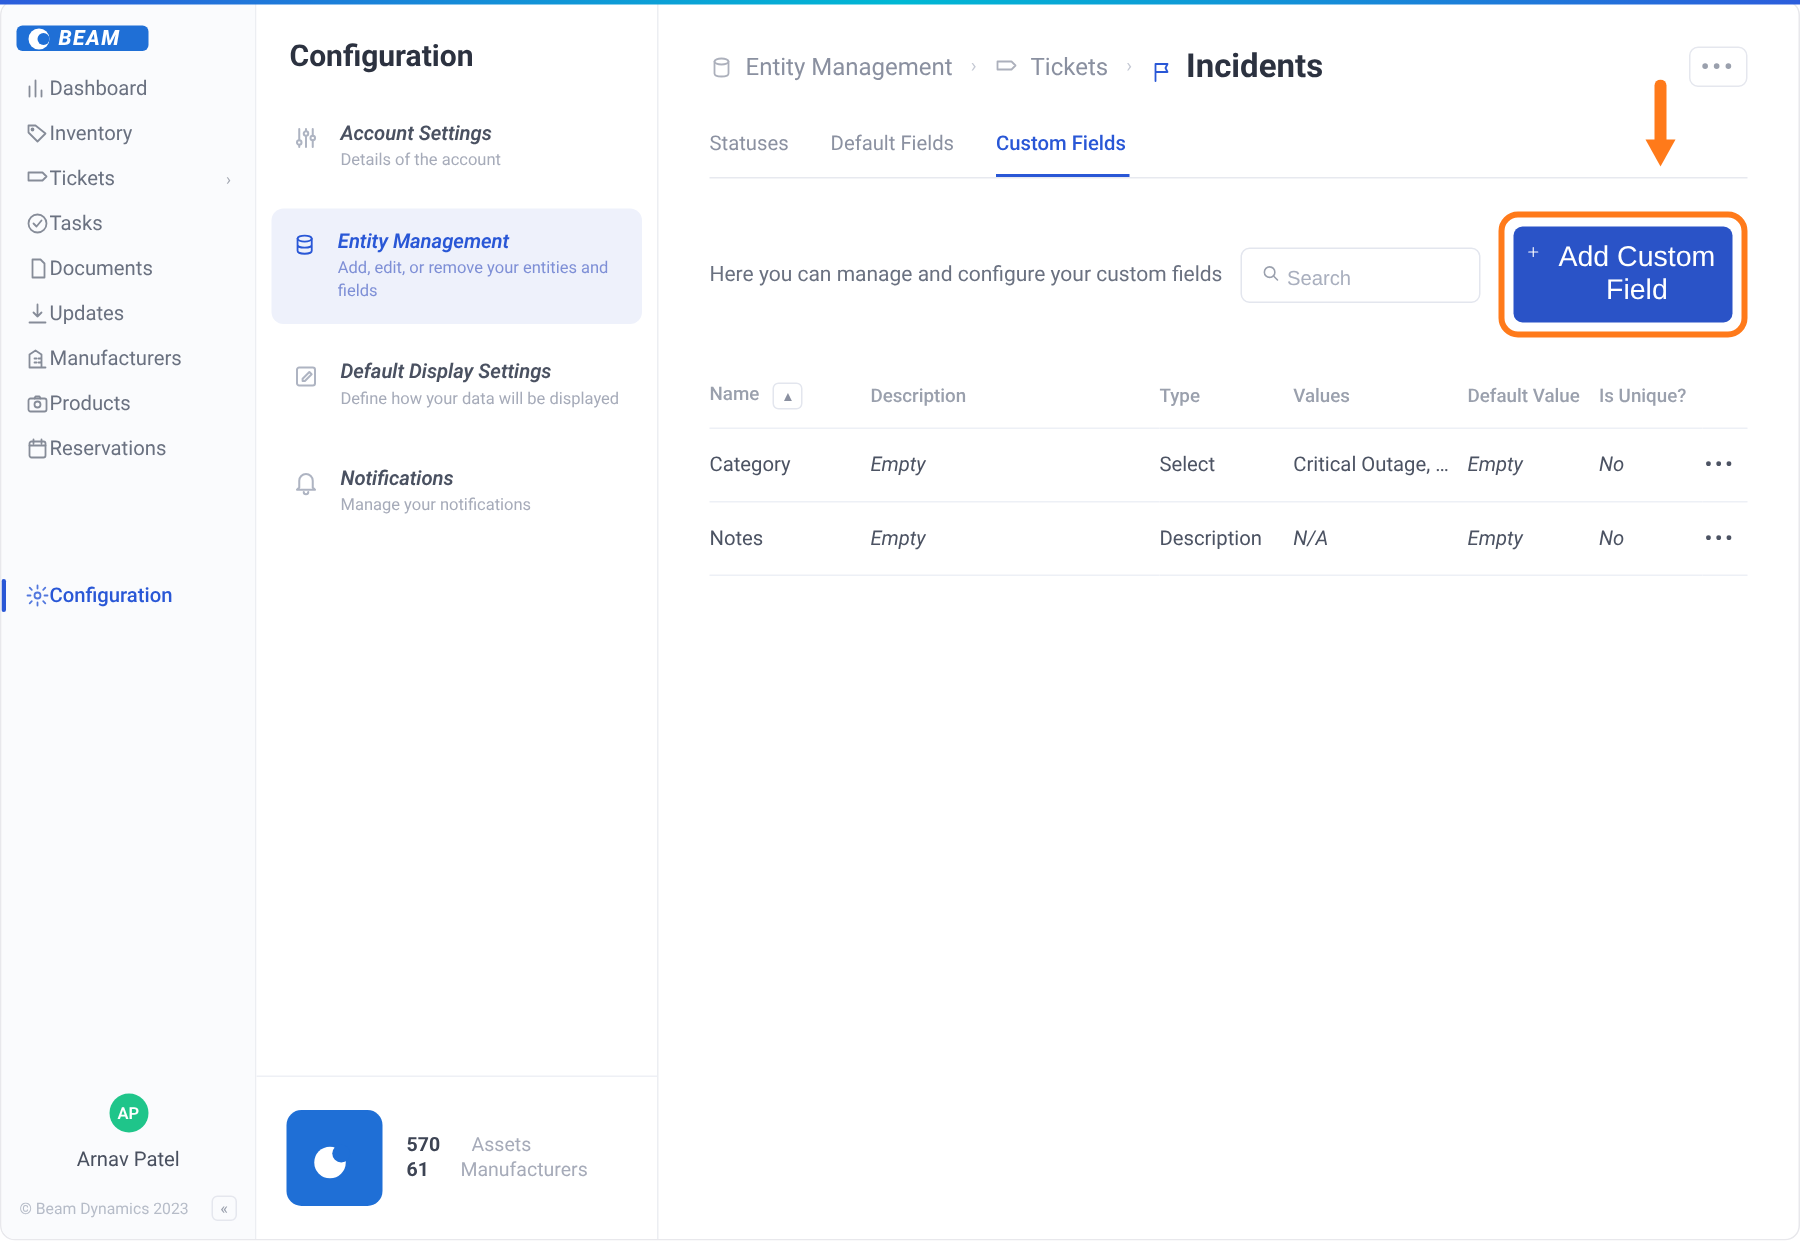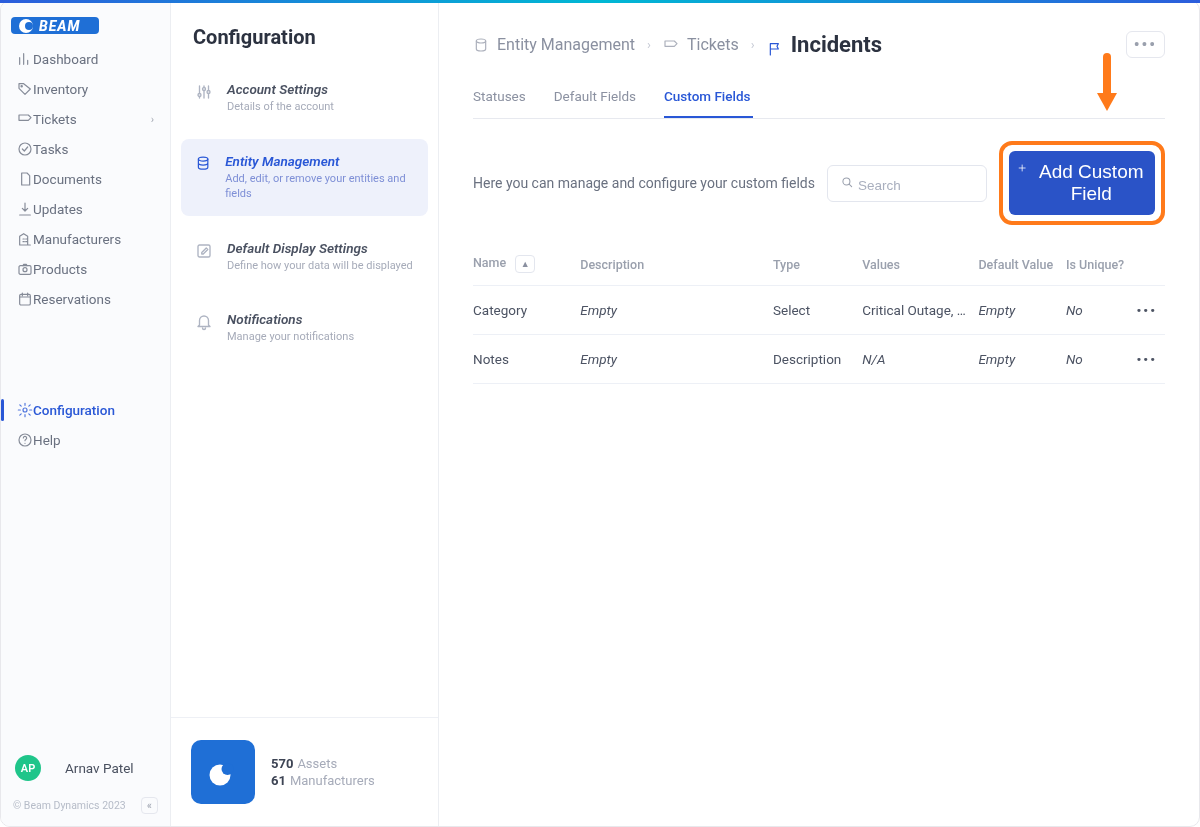--- a/index.html
+++ b/index.html
@@ -43,21 +43,21 @@
     display:flex; align-items:center; gap:0; padding:7px 10px; color:#6a7180;
     font-size:13.5px; border-radius:4px; cursor:pointer; position:relative;
   }
   .nav-item .icon { width:16px; height:16px; display:flex; align-items:center; justify-content:center; opacity:.8;}
   .nav-item.active { color:#2957d6; font-weight:500;}
   .nav-item.active::before {
     content:""; position:absolute; left:-6px; top:4px; bottom:4px; width:3px; background:#2957d6; border-radius:2px;
   }
   .nav-item .chev { margin-left:auto; font-size:11px; opacity:.6;}
   .user-row {
-    display:flex; align-items:center; gap:24px; padding:10px 14px; color:#49505f; font-size:13.5px;
+    display:flex; align-items:center; gap:10px; padding:10px 14px; color:#49505f; font-size:13.5px;flex-direction:column;
   }
   .avatar {
     width:26px; height:26px; border-radius:50%; background:#1fc58a; color:#fff;
     display:flex; align-items:center; justify-content:center; font-size:11px; font-weight:600;
   }
   .copyright {
     display:flex; align-items:center; justify-content:space-between; padding:6px 12px;
     color:#b6bcc8; font-size:10.5px;
   }
   .collapse-btn { border:1px solid #e5e7ee; border-radius:4px; padding:1px 5px; color:#9aa0ad; font-size:11px; cursor:pointer;}
@@ -81,21 +81,21 @@
   .mid-item.active .msub { color:#7e8fd6;}
   .mid-item.active .micon { color:#2957d6;}
   .mid-footer {
     border-top:1px solid #eef0f5; padding:22px 20px; display:flex; gap:16px; align-items:center;
   }
   .mid-logo {
     width:64px; height:64px; border-radius:10px; background:#1f6fd6; display:flex; align-items:center; justify-content:center;
   }
   .mid-logo svg{width:36px;height:36px;}
   .mid-stats { color:#6b7283; font-size:13px;}
-  .mid-stats b { color:#3d4454; font-weight:700; margin-right:4px;}
+  .mid-stats b { color:#3d4454; font-weight:700; margin-right:21px;}
   .mid-stats .row { margin:2px 0;}
   .mid-stats .lab { color:#a6abb9;}
 
   
   .main { flex:1; padding:30px 34px; overflow:auto; position:relative;}
   .breadcrumb {
     display:flex; align-items:center; gap:12px; color:#8a90a0;
   }
   .crumb { display:flex; align-items:center; gap:8px; font-size:16px; color:#8a90a0;}
   .crumb .cicon { width:16px; height:16px; opacity:.7;}
@@ -248,29 +248,20 @@
 
     <ul class="nav" style="margin-top:auto;">
       <li class="nav-item active">
         <span class="icon">
             <svg viewBox="0 0 24 24">
               <circle cx="12" cy="12" r="3"></circle>
               <path d="M12 2v3M12 19v3M4.2 4.2l2.1 2.1M17.7 17.7l2.1 2.1M2 12h3M19 12h3M4.2 19.8l2.1-2.1M17.7 6.3l2.1-2.1"></path>
             </svg>
           </span>
         <span>Configuration</span>
-      </li>
-      <li class="nav-item">
-        <span class="icon">
-            <svg viewBox="0 0 24 24">
-              <circle cx="12" cy="12" r="9"></circle>
-              <path d="M9.5 9a2.5 2.5 0 1 1 3.5 2.3c-.9.4-1 1-1 1.7M12 17h.01"></path>
-            </svg>
-          </span>
-        <span>Help</span>
       </li>
     </ul>
 
     <div class="user-row">
       <span class="avatar">AP</span>
       <span>Arnav Patel</span>
     </div>
     <div class="copyright">
       <span>© Beam Dynamics 2023</span>
       <span class="collapse-btn">«</span>

